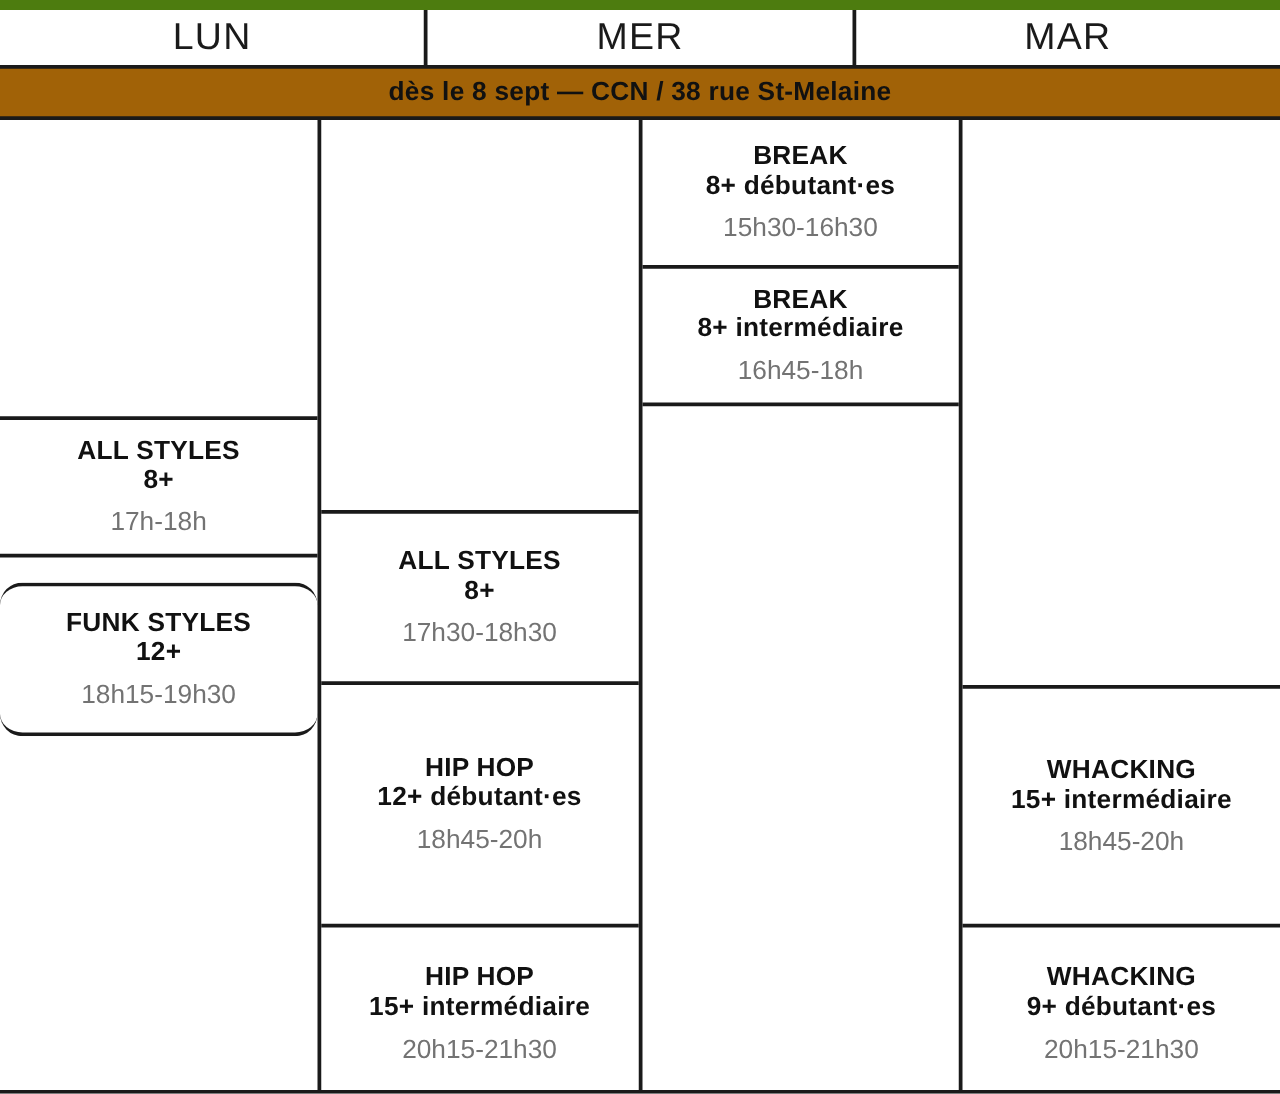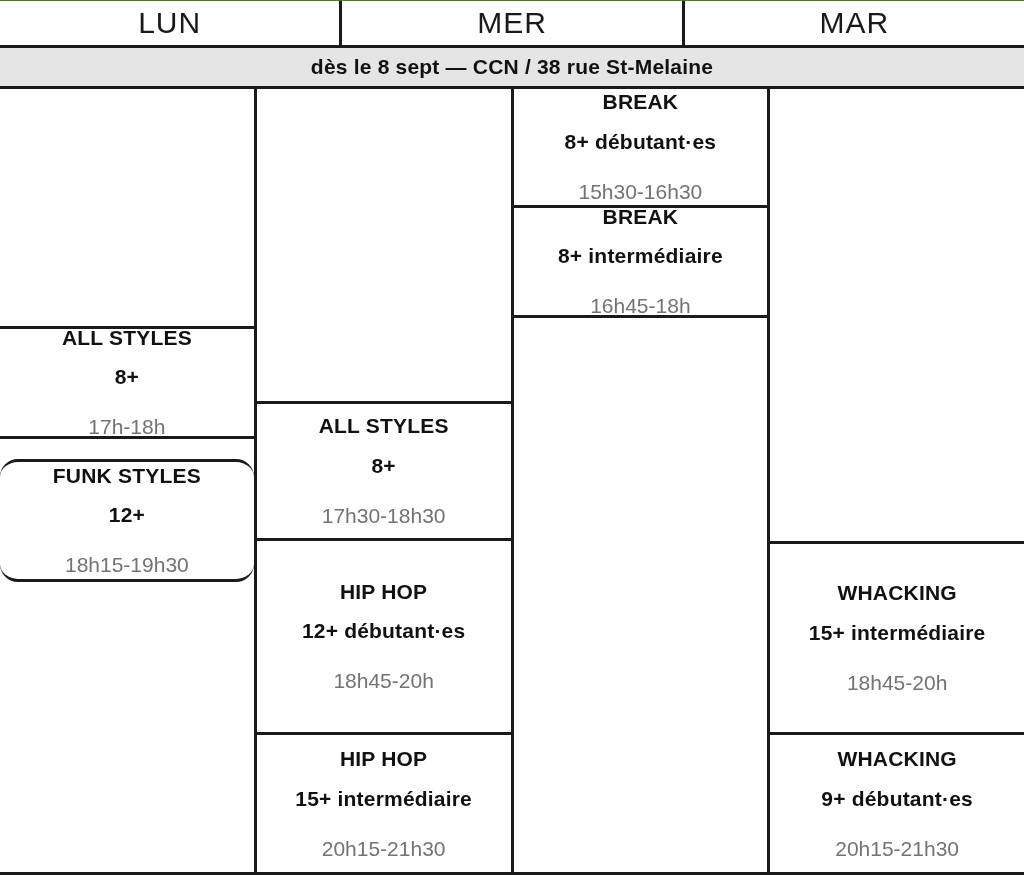--- a/index.html
+++ b/index.html
@@ -13,21 +13,21 @@
     font-family: "Liberation Sans", sans-serif;
     color: #111111;
     overflow: hidden;
   }
   .schedule {
     width: 1024px;
     height: 875px;
     box-sizing: border-box;
     display: flex;
     flex-direction: column;
-    border-top: 1px solid #4d7c0f;
+    border-top: 8px solid #4d7c0f;
     border-bottom: 3px solid #1a1a1a;
   }
 
   
   .day-header-row {
     display: flex;
     height: 44px;
     flex: 0 0 44px;
   }
   .day-header {
@@ -43,21 +43,21 @@
     box-sizing: border-box;
   }
   .day-header:last-child {
     border-right: none;
   }
 
   
   .banner {
     flex: 0 0 44px;
     height: 44px;
-    background: #e5e5e5;
+    background: #a16207;
     border-top: 3px solid #1a1a1a;
     border-bottom: 3px solid #1a1a1a;
     display: flex;
     align-items: center;
     justify-content: center;
     box-sizing: border-box;
   }
   .banner-text {
     font-size: 21px;
     font-weight: bold;
@@ -85,21 +85,20 @@
     position: absolute;
     left: 0;
     right: 0;
     box-sizing: border-box;
     display: flex;
     flex-direction: column;
     align-items: center;
     justify-content: center;
     text-align: center;
     padding: 2px 6px;
-    gap: 16px;
   }
   .slot.bordered-top {
     border-top: 3px solid #1a1a1a;
   }
   .slot.bordered-bottom {
     border-bottom: 3px solid #1a1a1a;
   }
   .slot .title {
     font-size: 21px;
     font-weight: bold;

